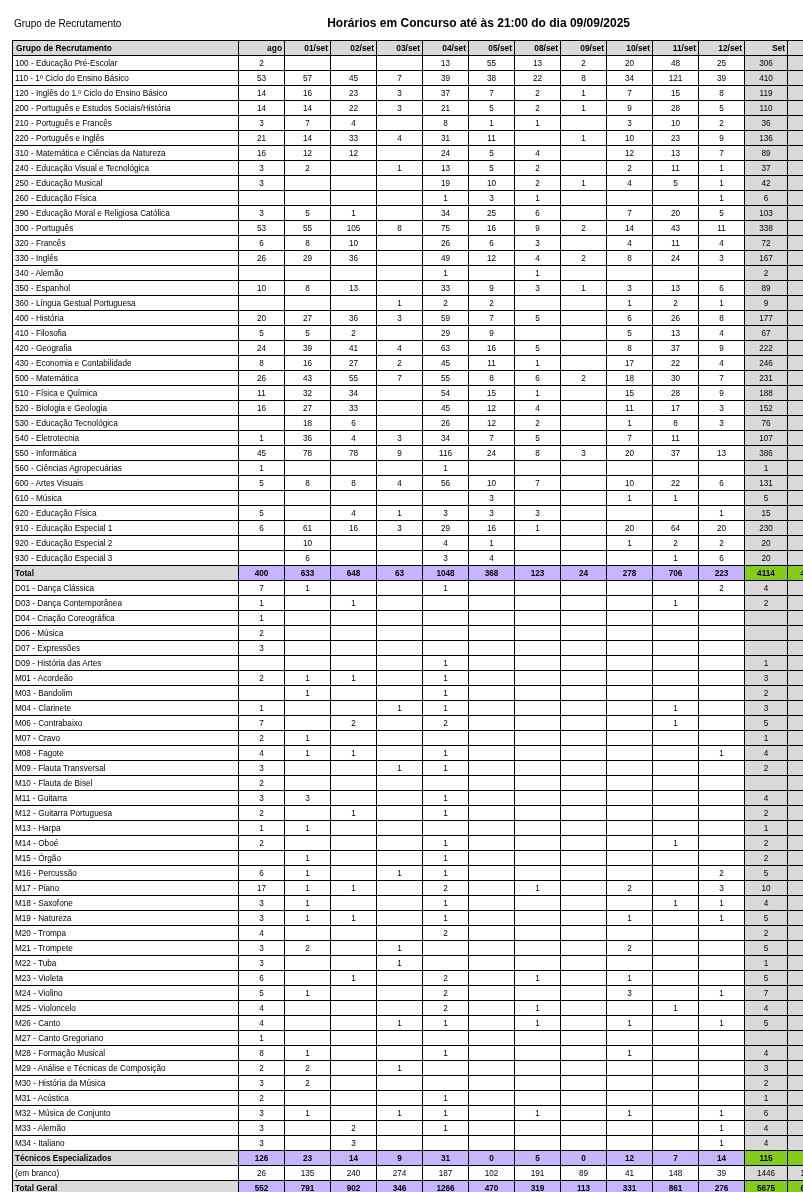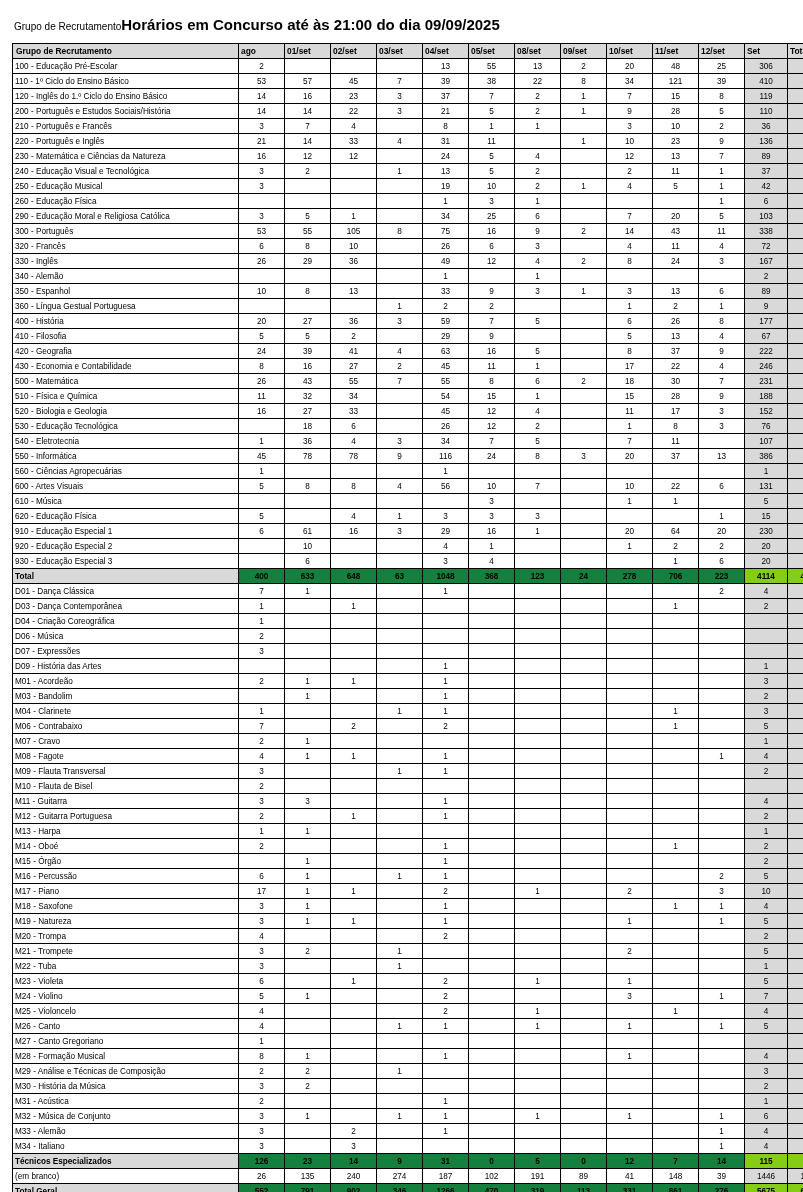--- a/index.html
+++ b/index.html
@@ -25,22 +25,22 @@
     align-items: baseline;
     margin-bottom: 10px;
     padding-left: 2px;
   }
   .header-left {
     font-size: 10px;
     white-space: nowrap;
   }
   .header-title {
     flex: 1;
-    text-align: left;
-    font-size: 15px;
+    text-align: right;
+    font-size: 12px;
     font-weight: bold;
     padding-right: 60px;
     white-space: nowrap;
   }
   table.grid {
     border-collapse: collapse;
     table-layout: fixed;
     width: 779px;
     font-size: 8.2px;
   }
@@ -49,41 +49,41 @@
     height: 14px;
     padding: 0 2px;
     line-height: 13px;
     overflow: hidden;
     white-space: nowrap;
   }
   th.colhead {
     font-weight: bold;
     font-size: 8.4px;
     background: #d9d9d9;
-    text-align: left;
+    text-align: right;
   }
   th.colhead.first {
     text-align: left;
     padding-left: 3px;
   }
   td.lbl {
     text-align: left;
     padding-left: 3px;
   }
   td.num {
     text-align: center;
   }
   tr.total td {
     font-weight: bold;
   }
   tr.total td.lbl {
     background: #d9d9d9;
   }
   tr.total td.num {
-    background: #15803d;
+    background: #c4b5fd;
   }
   tr.total td.shade {
     background: #84cc16;
   }
   td.shade {
     background: #d9d9d9;
   }
   col.c0 { width: 226px; }
   col.cN { width: 46px; }
   col.cS { width: 43px; }
@@ -224,21 +224,21 @@
           <td class="num">11</td>
           <td class="num"></td>
           <td class="num">1</td>
           <td class="num">10</td>
           <td class="num">23</td>
           <td class="num">9</td>
           <td class="num shade">136</td>
           <td class="num shade">157</td>
         </tr>
         <tr class="">
-          <td class="lbl">230 - Matemática e Ciências da Natureza</td>
+          <td class="lbl">310 - Matemática e Ciências da Natureza</td>
           <td class="num">16</td>
           <td class="num">12</td>
           <td class="num">12</td>
           <td class="num"></td>
           <td class="num">24</td>
           <td class="num">5</td>
           <td class="num">4</td>
           <td class="num"></td>
           <td class="num">12</td>
           <td class="num">13</td>

